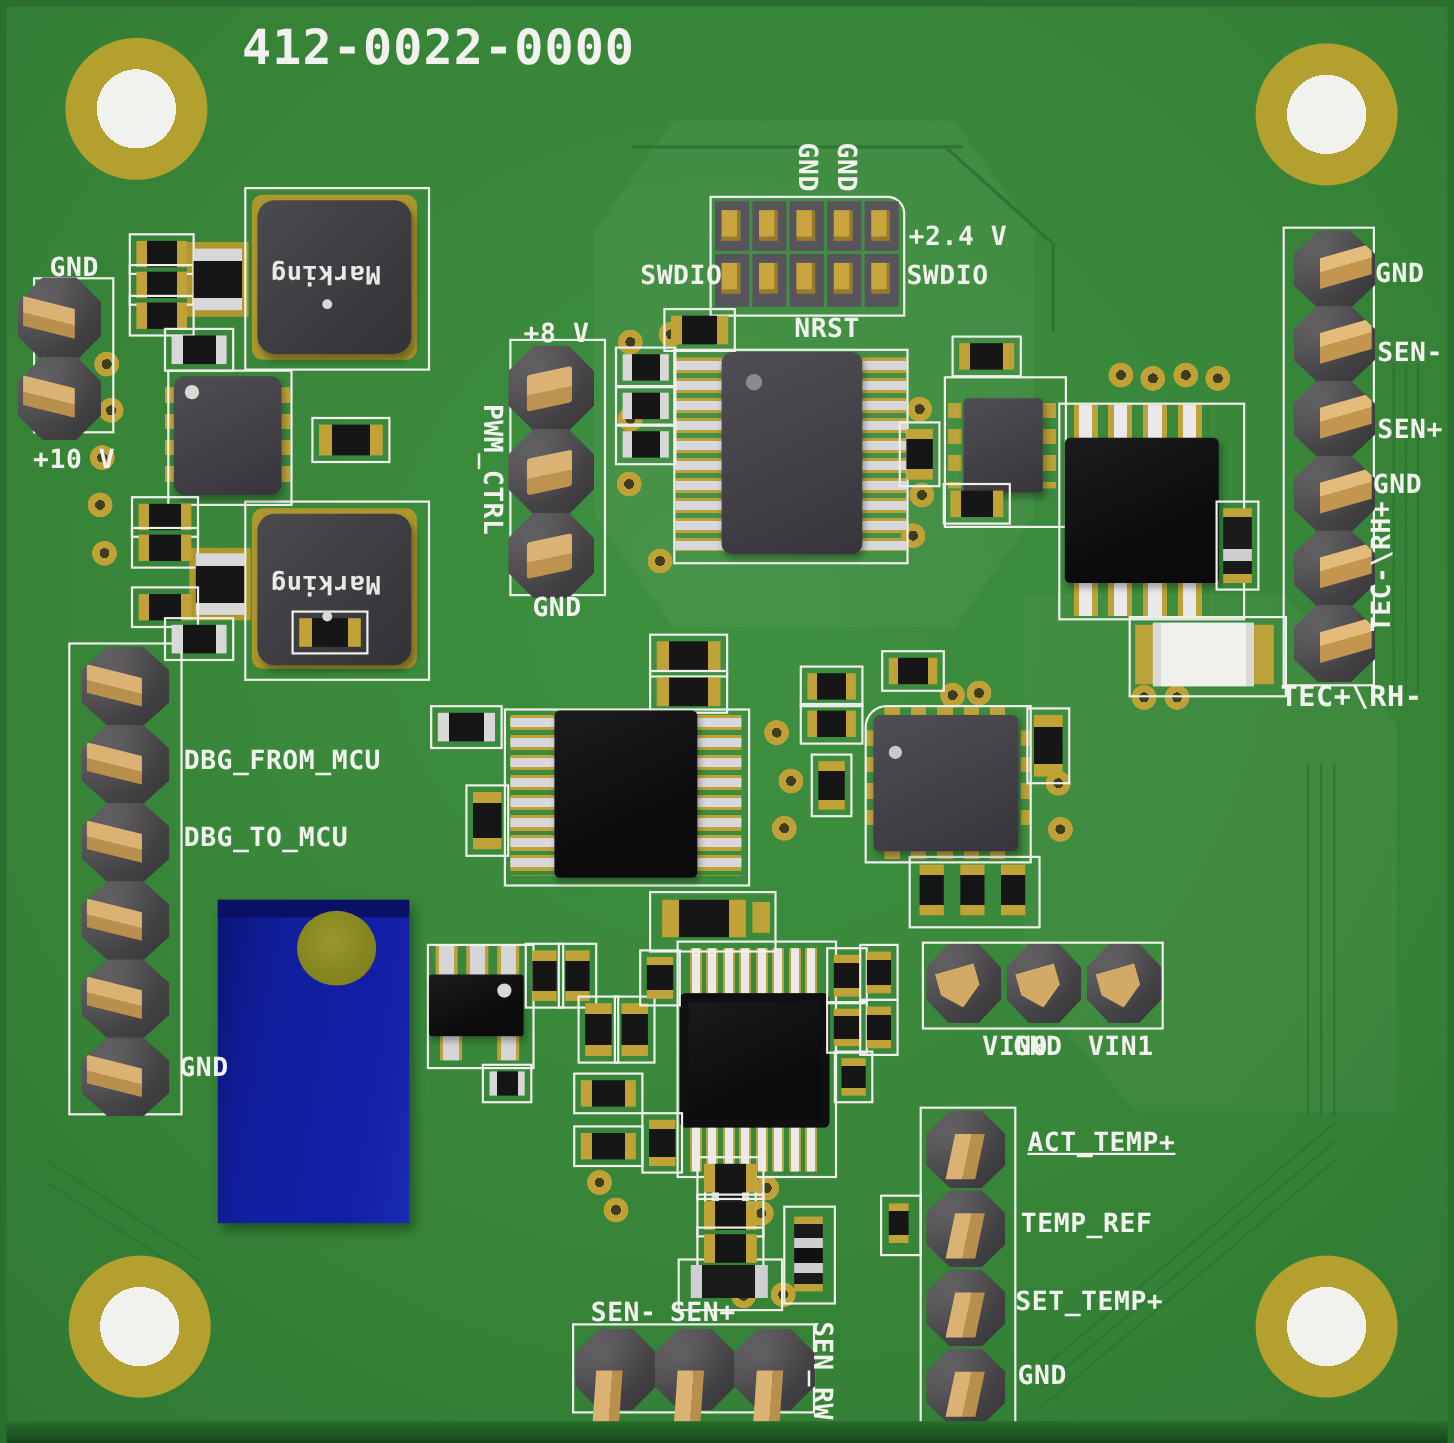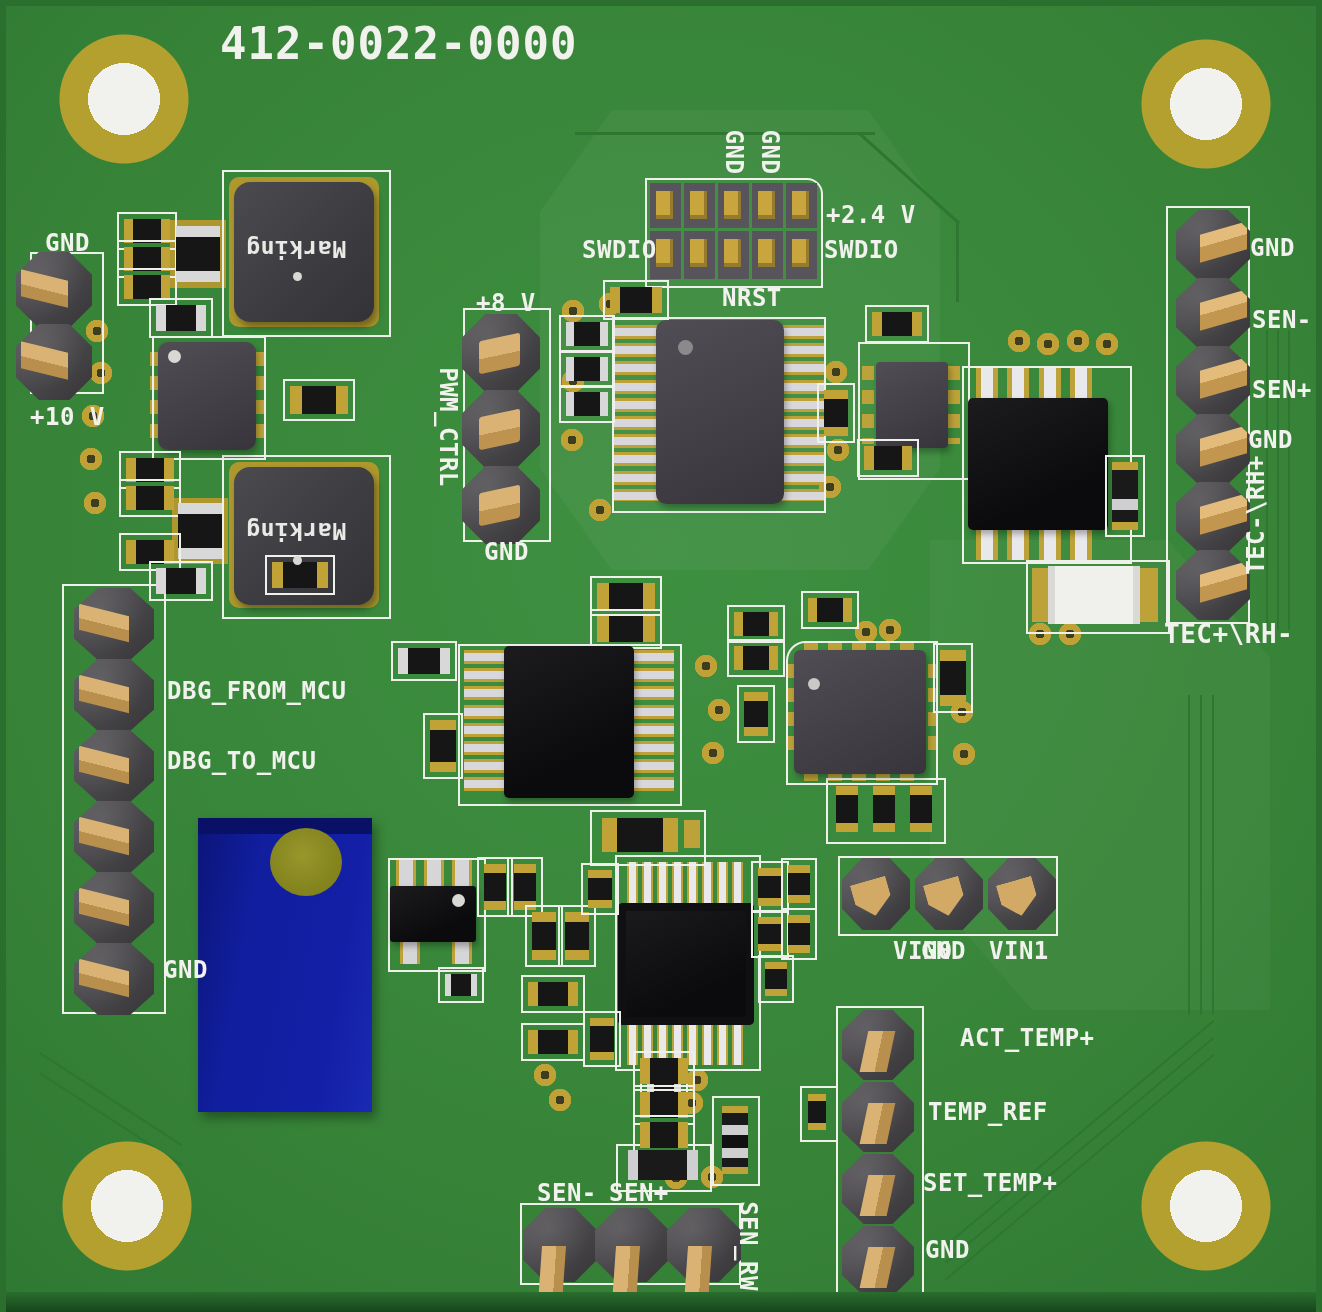--- a/index.html
+++ b/index.html
@@ -331,21 +331,21 @@
   <div class="pin tab-dl" style="left:988px;top:858px;width:68px;height:72px;"></div>
   <div class="lbl" style="left:893px;top:939px;">VIN0</div>
   <div class="lbl" style="left:921px;top:939px;">GND</div>
   <div class="lbl" style="left:989px;top:939px;">VIN1</div>
 
   <div class="out" style="left:836px;top:1006px;width:84px;height:292px;"></div>
   <div class="pin tab-d" style="left:842px;top:1010px;width:72px;height:70px;"></div>
   <div class="pin tab-d" style="left:842px;top:1082px;width:72px;height:70px;"></div>
   <div class="pin tab-d" style="left:842px;top:1154px;width:72px;height:70px;"></div>
   <div class="pin tab-d" style="left:842px;top:1226px;width:72px;height:70px;"></div>
-  <div class="lbl" style="left:960px;top:1026px;">ACT_TEMP+</div>
+  <div class="lbl" style="left:934px;top:1026px;text-decoration:underline;">ACT_TEMP+</div>
   <div class="lbl" style="left:928px;top:1100px;">TEMP_REF</div>
   <div class="lbl" style="left:923px;top:1171px;">SET_TEMP+</div>
   <div class="lbl" style="left:925px;top:1238px;">GND</div>
 
   <div class="chip g-h" style="left:640px;top:1058px;width:48px;height:26px;"></div>
   <div class="chip g-h" style="left:640px;top:1092px;width:48px;height:26px;"></div>
   <div class="chip g-h" style="left:640px;top:1122px;width:48px;height:26px;"></div>
   <div class="out" style="left:616px;top:1144px;width:92px;height:44px;"></div>
   <div style="left:628px;top:1150px;width:70px;height:30px;z-index:9;background:linear-gradient(90deg,#cfcfd2 0 14%,#1a1a1a 14% 84%,#cfcfd2 84%);"></div>
   <div class="out" style="left:712px;top:1096px;width:44px;height:86px;"></div>

